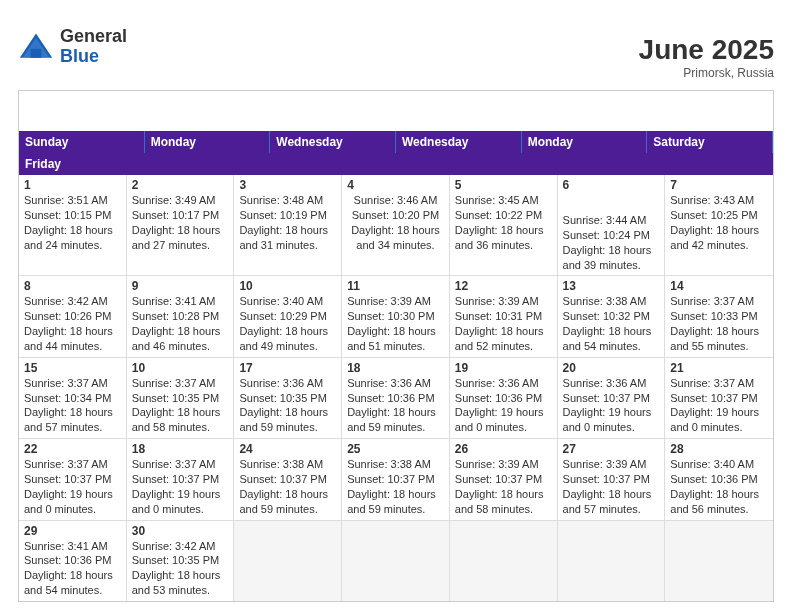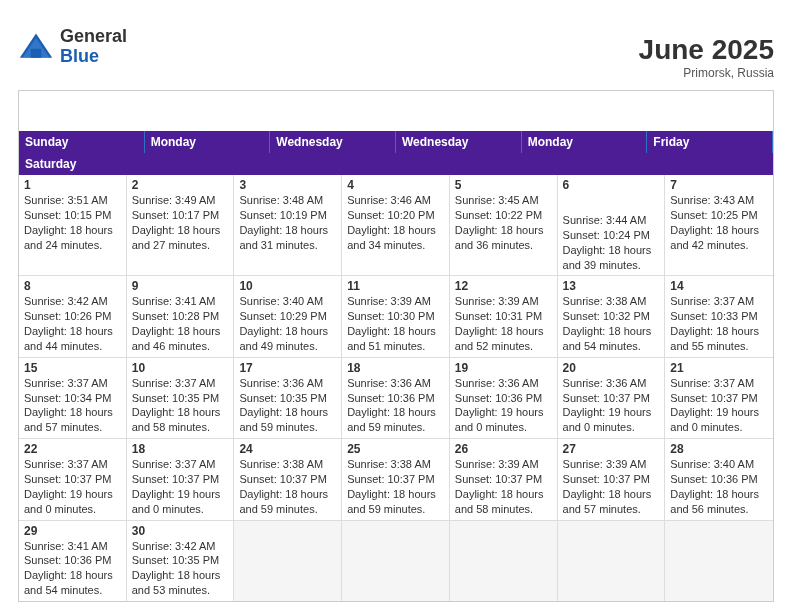--- a/index.html
+++ b/index.html
@@ -130,22 +130,22 @@
     </div>
   </div>
 
   <div class="calendar">
     <div class="cal-header">
       <div class="cal-header-cell">Sunday</div>
       <div class="cal-header-cell">Monday</div>
       <div class="cal-header-cell">Wednesday</div>
       <div class="cal-header-cell">Wednesday</div>
       <div class="cal-header-cell">Monday</div>
+      <div class="cal-header-cell">Saturday</div>
       <div class="cal-header-cell">Friday</div>
-      <div class="cal-header-cell">Saturday</div>
     </div>
     <div class="cal-body" id="cal-body">
     <div class="cal-row">
           <div class="cal-cell">
             <div class="day-num">1</div>
             <div class="cell-text" style="white-space: pre-line;">Sunrise: 3:51 AM
 Sunset: 10:15 PM
 Daylight: 18 hours
 and 24 minutes.</div>
           </div>
@@ -158,21 +158,21 @@
           </div>
           <div class="cal-cell">
             <div class="day-num">3</div>
             <div class="cell-text" style="white-space: pre-line;">Sunrise: 3:48 AM
 Sunset: 10:19 PM
 Daylight: 18 hours
 and 31 minutes.</div>
           </div>
           <div class="cal-cell">
             <div class="day-num">4</div>
-            <div class="cell-text" style="white-space: pre-line;">Sunrise: 3:46 AM
+            <div class="cell-text" style="white-space: pre-line; text-align: center;">Sunrise: 3:46 AM
 Sunset: 10:20 PM
 Daylight: 18 hours
 and 34 minutes.</div>
           </div>
           <div class="cal-cell">
             <div class="day-num">5</div>
             <div class="cell-text" style="white-space: pre-line;">Sunrise: 3:45 AM
 Sunset: 10:22 PM
 Daylight: 18 hours
 and 36 minutes.</div>

